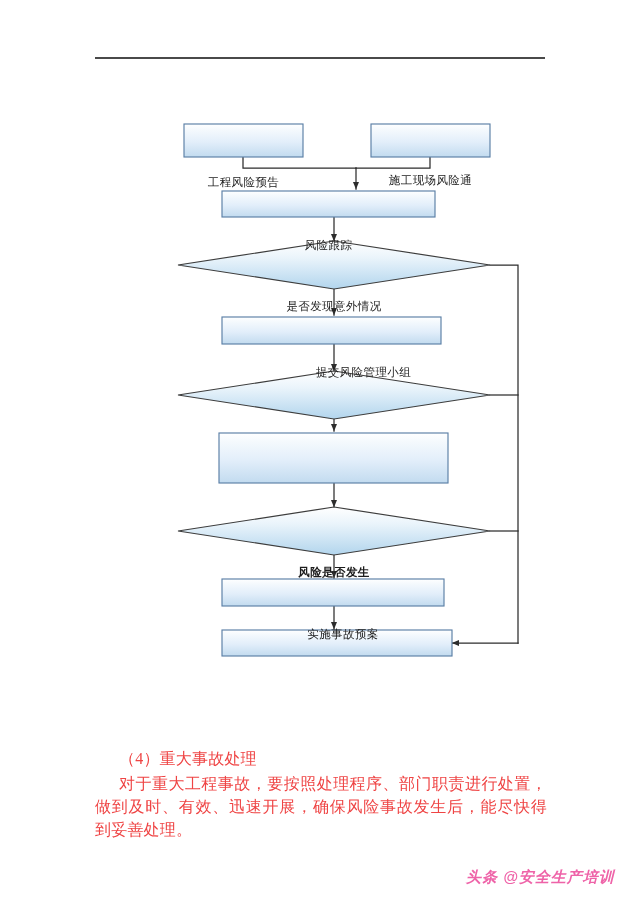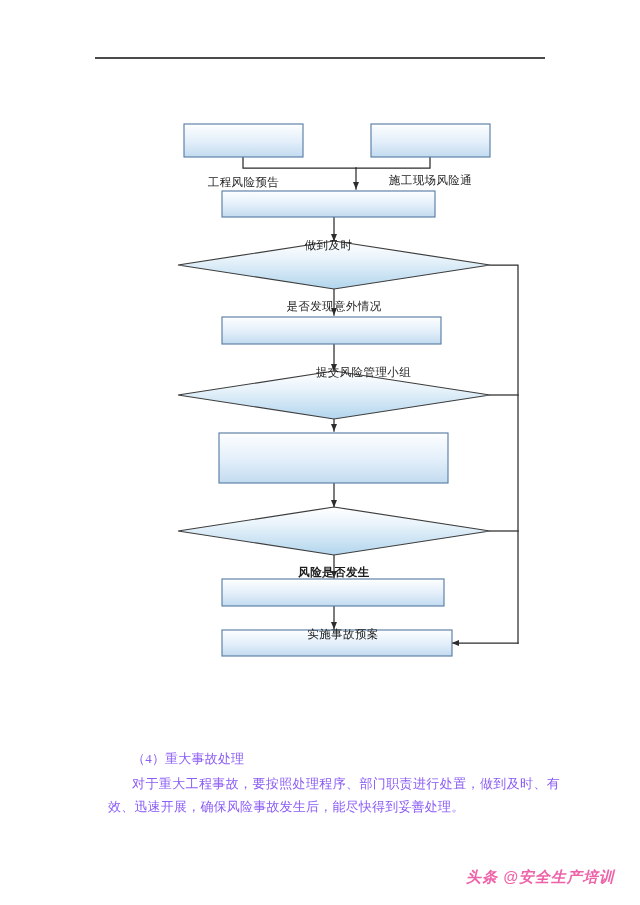--- a/index.html
+++ b/index.html
@@ -66,26 +66,26 @@
     white-space: nowrap;
     margin-top: 42px;
   }
   .node-label.two-line {
     line-height: 1.9;
   }
 
   
   .body-text {
     position: absolute;
-    left: 108px;
+    left: 95px;
     width: 452px;
     font-family: "Liberation Serif", "DejaVu Serif", serif;
-    font-size: 13px;
+    font-size: 16px;
     line-height: 23px;
-    color: #8b5cf6;
+    color: #ef4444;
     letter-spacing: 0.2px;
     text-align: justify;
   }
   .para-heading {
     top: 747px;
     text-indent: 24px;
   }
   .para-body {
     top: 772px;
     text-indent: 24px;
@@ -180,21 +180,21 @@
 
     <div class="node-label" style="left:184px; top:124px; width:119px; height:33px;">
       <span>工程风险预告</span>
     </div>
 
     <div class="node-label" style="left:371px; top:124px; width:119px; height:29px;">
       <span>施工现场风险通</span>
     </div>
 
     <div class="node-label" style="left:222px; top:191px; width:213px; height:26px;">
-      <span>做到及时</span>
+      <span>风险跟踪</span>
     </div>
 
     <div class="node-label" style="left:178px; top:241px; width:312px; height:48px;">
       <span>是否发现意外情况</span>
     </div>
 
     <div class="node-label" style="left:222px; top:317px; width:219px; height:27px;padding-left:32px;">
       <span>提交风险管理小组</span>
     </div>
 

